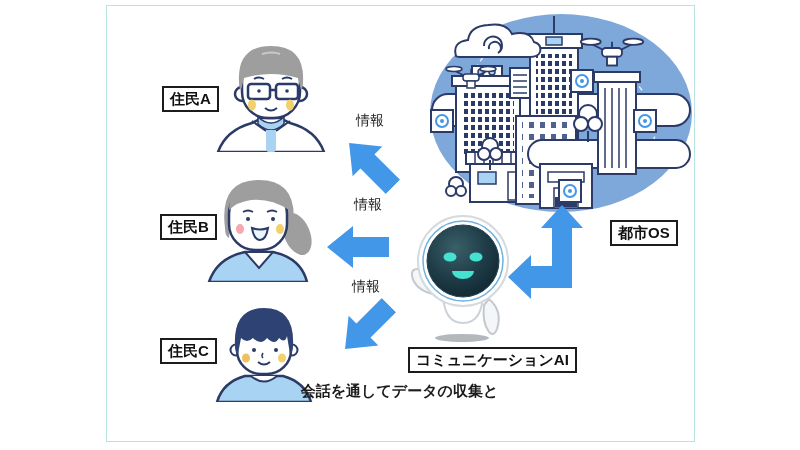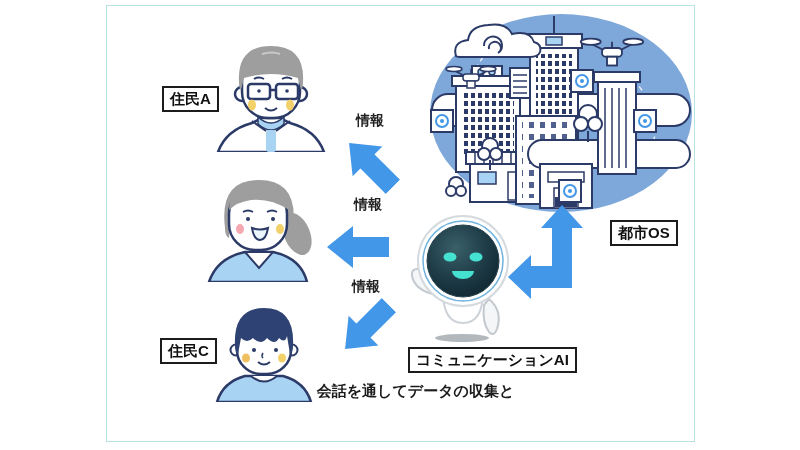--- a/index.html
+++ b/index.html
@@ -3,23 +3,23 @@
 <meta charset="utf-8">
 <style>
   html,body{margin:0;padding:0;background:#fff;}
   .stage{position:relative;width:800px;height:450px;background:#fff;overflow:hidden;
          font-family:"Liberation Sans","DejaVu Sans",sans-serif;}
   .frame{position:absolute;left:106px;top:5px;width:587px;height:435px;
          border:1px solid #b7e4e0;background:#fff;}
   .abs{position:absolute;}
   .tag{position:absolute;background:#fff;border:2px solid #1c1c1c;color:#111;
        font-weight:bold;font-size:15px;line-height:20px;padding:1px 6px;white-space:nowrap;}
-  .info-label{position:absolute;font-weight:bold;font-size:14px;color:#222;white-space:nowrap;}
+  .info-label{position:absolute;font-weight:normal;font-size:14px;color:#222;white-space:nowrap;}
   .caption{position:absolute;left:106px;top:379px;width:587px;text-align:center;
-           font-weight:bold;font-size:15px;line-height:23px;color:#1b1b1b;padding-left:16px;}
+           font-weight:bold;font-size:15px;line-height:23px;color:#1b1b1b;}
   .arrow-left{position:absolute;width:62px;height:46px;}
   svg{display:block;}
 </style>
 </head>
 <body>
 
 <div class="stage">
   <div class="frame"></div>
 
   <div class="abs" style="left:428px;top:12px;width:266px;height:205px;">
@@ -277,20 +277,21 @@
       <polygon points="0,23 26,2 26,44" fill="#4397E8"></polygon>
         <rect x="24" y="13" width="38" height="20" fill="#4397E8"></rect>
     </svg>
   </div>
 
   <div class="info-label" style="left:356px;top:112px;">情報</div>
   <div class="info-label" style="left:354px;top:196px;">情報</div>
   <div class="info-label" style="left:352px;top:278px;">情報</div>
 
   <div class="tag" style="left:162px;top:86px;">住民A</div>
+  <div class="tag" style="left:160px;top:214px;">住民B</div>
   <div class="tag" style="left:160px;top:338px;">住民C</div>
   <div class="tag" style="left:610px;top:192px;margin-top:28px;">都市OS</div>
   <div class="tag" style="left:408px;top:347px;">コミュニケーションAI</div>
 
   <div class="caption">
     <div>会話を通してデータの収集と</div>
   </div>
 </div>
 
 </body></html>

